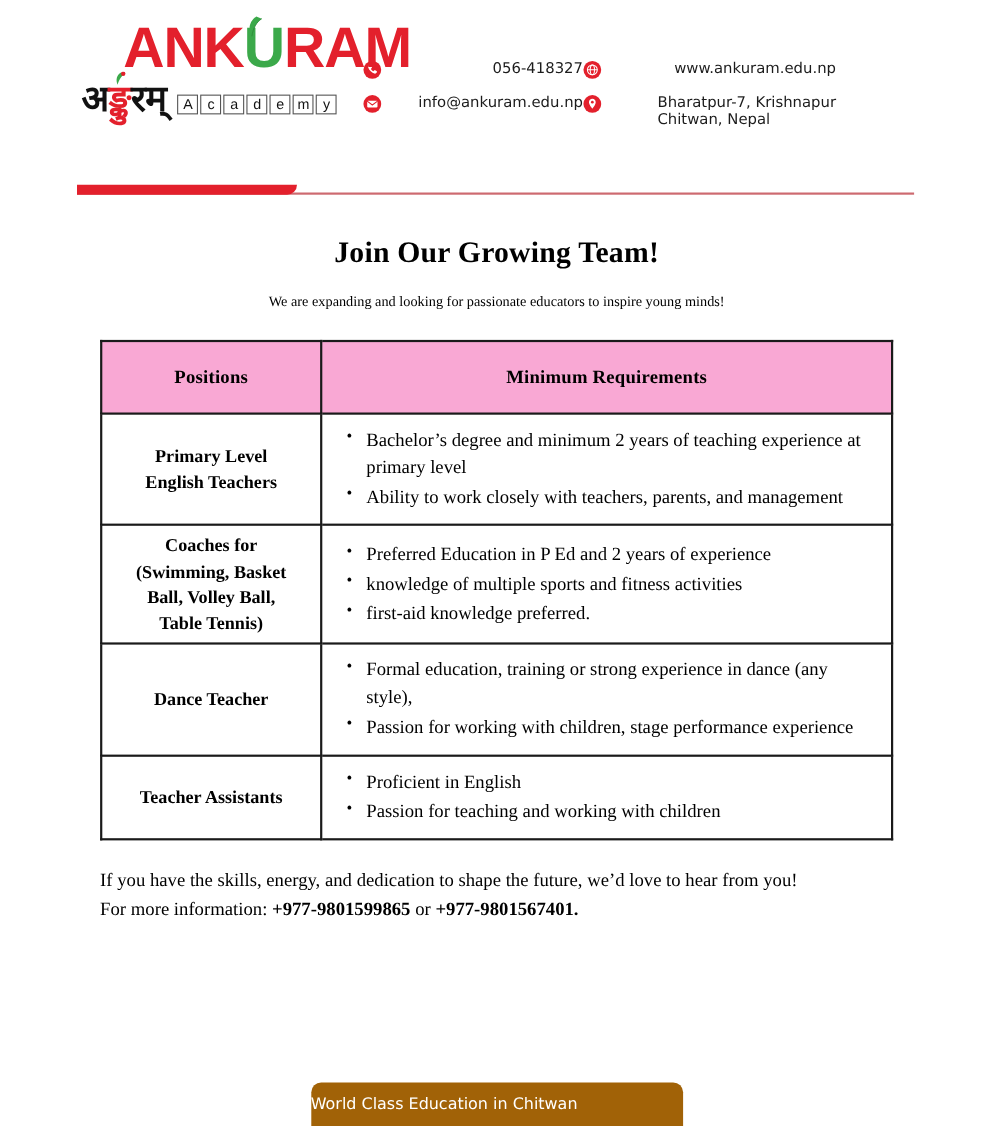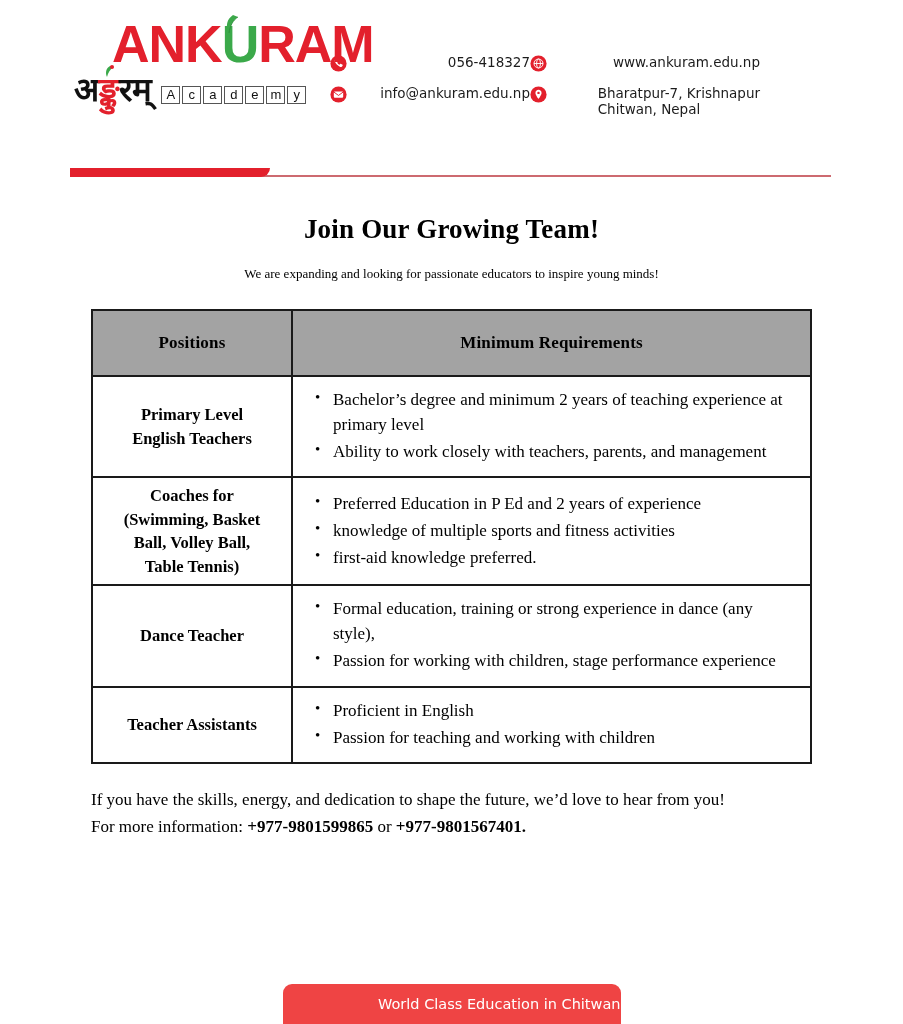--- a/index.html
+++ b/index.html
@@ -178,21 +178,21 @@
     margin: 27px auto 0 auto;
     border-collapse: collapse;
     table-layout: fixed;
   }
   .jobs-table th,
   .jobs-table td {
     border: 2px solid #1a1a1a;
     vertical-align: middle;
   }
   .jobs-table th {
-    background: #a3a3a3;
+    background: #f9a8d4;
     color: #000000;
     font-size: 17px;
     font-weight: bold;
     height: 62px;
     letter-spacing: 0.2px;
   }
   .col-pos { width: 200px; }
   .cell-pos {
     text-align: center;
     font-size: 16.5px;
@@ -235,28 +235,28 @@
   .footer-text sup { font-size: 11px; }
 
   
   .banner {
     position: absolute;
     left: 50%;
     transform: translateX(-50%);
     bottom: 0;
     width: 338px;
     height: 40px;
-    background: #ef4444;
+    background: #a16207;
     border-radius: 9px 9px 0 0;
     color: #ffffff;
     font-family: "DejaVu Sans", sans-serif;
     font-size: 14.5px;
     display: flex;
     align-items: center;
-    justify-content: flex-end;
+    justify-content: flex-start;
   }
 </style>
 </head>
 <body>
 
 <div class="header">
   <div class="header-inner">
 
     <div class="logo-block">
       <div class="logo-wordmark"><span>ANK</span><span class="u-green"><span>U</span><svg class="leaf" viewBox="0 0 16 22">

